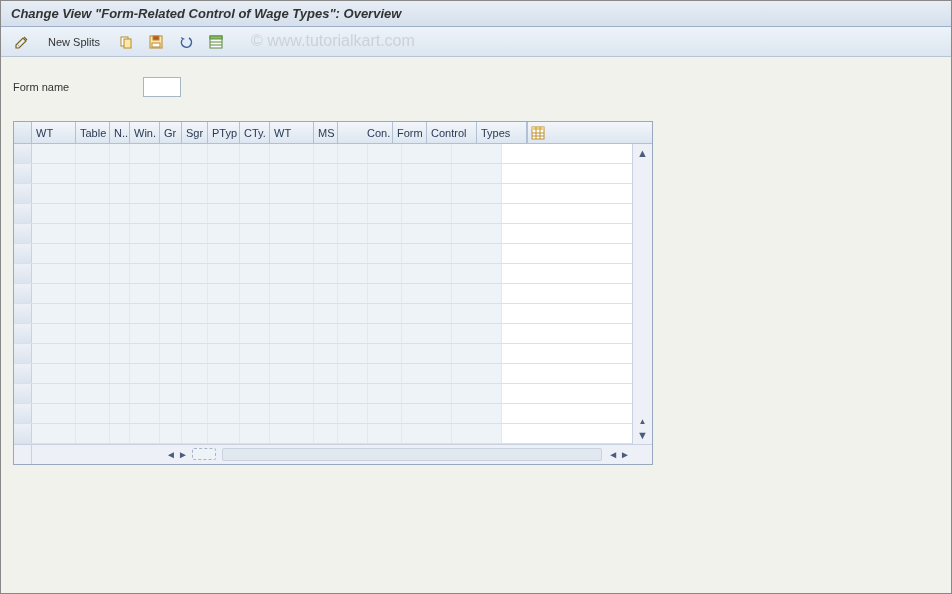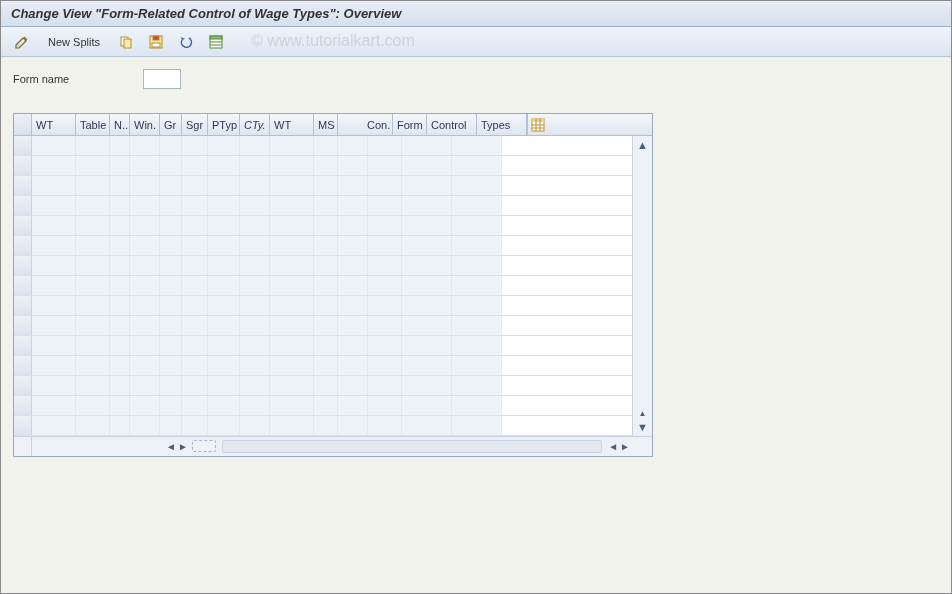--- a/index.html
+++ b/index.html
@@ -6,21 +6,21 @@
   body { font-family: Arial, sans-serif; font-size: 11px; background: #f5f5f0; width: 952px; height: 594px; overflow: hidden; border: 1px solid #888; }
   
   .title-bar { background: linear-gradient(to bottom, #e8edf5 0%, #d5e0ed 100%); height: 26px; display: flex; align-items: center; padding: 0 10px; border-bottom: 1px solid #9db0c8; }
   .title-bar .title { font-weight: bold; font-style: italic; font-size: 13px; color: #333; }
   
   .toolbar { background: linear-gradient(to bottom, #eef3f9 0%, #dce6f1 100%); height: 30px; display: flex; align-items: center; padding: 0 8px; border-bottom: 1px solid #b8c5d6; gap: 4px; position: relative; }
   .toolbar .btn { display: inline-flex; align-items: center; justify-content: center; height: 22px; border: 1px solid transparent; border-radius: 3px; cursor: pointer; padding: 0 4px; }
   .toolbar .btn.text-btn { padding: 0 8px; color: #333; }
   .watermark { position: absolute; left: 250px; top: 5px; font-size: 16px; color: rgba(160,160,160,0.35); font-weight: normal; pointer-events: none; }
   
-  .content { padding: 12px 12px; background: #f2f2ec; height: calc(100% - 56px); }
+  .content { padding: 20px 12px; background: #f2f2ec; height: calc(100% - 56px); }
   
   .form-row { display: flex; align-items: center; margin-bottom: 24px; }
   .form-row label { width: 130px; color: #333; }
   .form-row input { width: 38px; height: 20px; border: 1px solid #a8b5c5; background: #fff; padding: 0 4px; }
   
   .grid-wrap { width: 640px; border: 1px solid #98a8bf; background: #fff; position: relative; }
   .grid-header-row { display: flex; height: 22px; background: linear-gradient(to bottom, #f3f6fb 0%, #dde6f0 100%); border-bottom: 1px solid #b2c0d4; }
   .grid-header-row .hsel { flex: 0 0 18px; border-right: 1px solid #b2c0d4; background: linear-gradient(to bottom, #edf1f7 0%, #d7e1ed 100%); }
   .grid-header-row .hcell { flex: 0 0 auto; display: flex; align-items: center; padding: 0 4px; border-right: 1px solid #b2c0d4; color: #2a3a55; font-size: 11px; overflow: hidden; white-space: nowrap; cursor: pointer; }
   .grid-header-row .hconfig { flex: 0 0 20px; display: flex; align-items: center; justify-content: center; border-left: 1px solid #b2c0d4; background: linear-gradient(to bottom, #f3f6fb 0%, #dde6f0 100%); cursor: pointer; }
@@ -108,21 +108,21 @@
     <div class="grid-header-row">
       <div class="hsel"></div>
 
       <div class="hcell" style="width: 44px;">WT</div>
         <div class="hcell" style="width: 34px;">Table</div>
         <div class="hcell" style="width: 20px;">N..</div>
         <div class="hcell" style="width: 30px;">Win.</div>
         <div class="hcell" style="width: 22px;">Gr</div>
         <div class="hcell" style="width: 26px;">Sgr</div>
         <div class="hcell" style="width: 32px;">PTyp</div>
-        <div class="hcell" style="width: 30px; font-style: italic;">CTy.</div>
+        <div class="hcell" style="width: 30px;">CTy.</div>
         <div class="hcell" style="width: 44px;">WT</div>
         <div class="hcell" style="width: 24px;">MS</div>
         <div class="hcell" style="width: 30px; margin-left: 25px;">Con.</div>
         <div class="hcell" style="width: 34px;">Form</div>
         <div class="hcell" style="width: 50px;">Control</div>
         <div class="hcell" style="width: 50px;">Types</div>
         <div class="hconfig">
         <svg width="14" height="14" viewBox="0 0 14 14">
             <rect x="1" y="1" width="12" height="12" fill="#fff" stroke="#c09030"></rect>
             <rect x="1" y="1" width="12" height="3" fill="#f0d080"></rect>

